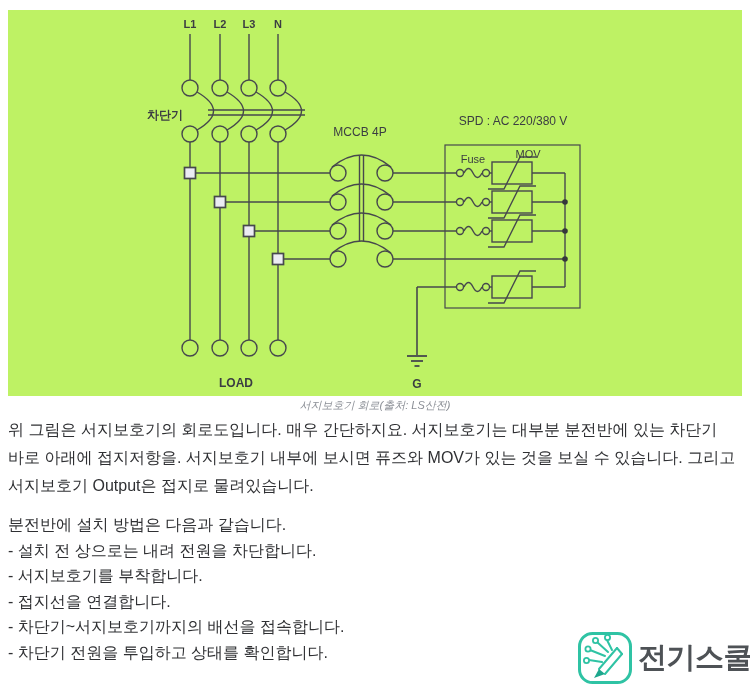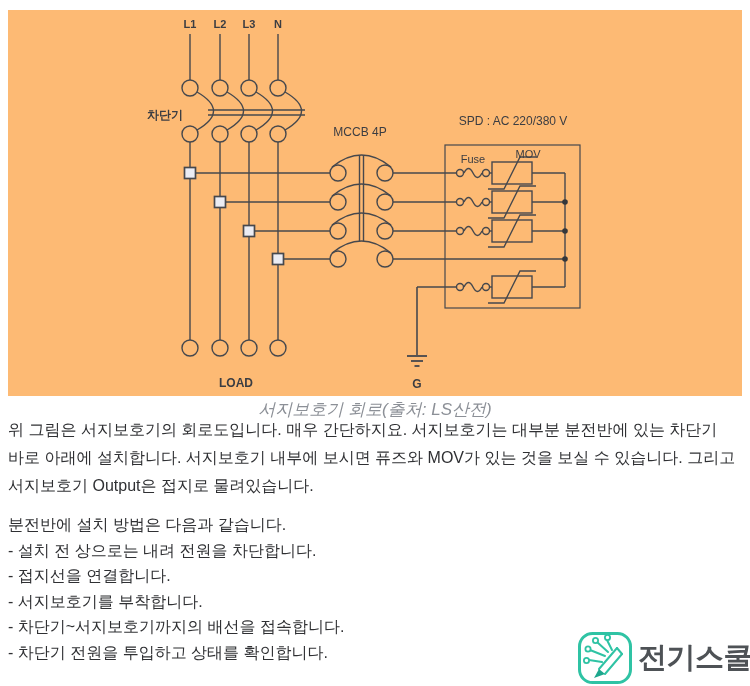--- a/index.html
+++ b/index.html
@@ -2,30 +2,30 @@
 <html><head>
 <meta charset="utf-8">
 <style>
   html,body{margin:0;padding:0;}
   body{
     width:750px;height:686px;background:#ffffff;overflow:hidden;position:relative;
     font-family:"Liberation Sans","DejaVu Sans",sans-serif;
   }
   .figure-panel{
     position:absolute;left:8px;top:10px;width:734px;height:386px;
-    background:#fdba74;
+    background:#bef264;
   }
   .figure-panel svg{display:block;}
   .fig-label{
     font-family:"Liberation Sans","DejaVu Sans",sans-serif;
     fill:#3b3d42;
   }
   .figure-caption{
     position:absolute;left:0;top:398px;width:750px;text-align:center;
-    font-size:17px;font-style:italic;color:#8c9097;letter-spacing:0;
+    font-size:11px;font-style:italic;color:#8c9097;letter-spacing:0;
   }
   .intro-paragraph{
     position:absolute;left:8px;top:416px;width:737px;
     font-size:16px;line-height:28px;color:#2f3033;word-break:keep-all;
   }
   .steps{
     position:absolute;left:8px;top:512px;width:737px;
     font-size:16px;line-height:25.5px;color:#2f3033;
   }
   .logo{
@@ -200,27 +200,27 @@
     <text class="fig-label" x="505" y="115" font-size="12" text-anchor="middle">SPD : AC 220/380 V</text>
     <text class="fig-label" x="465" y="153" font-size="11" text-anchor="middle">Fuse</text>
     <text class="fig-label" x="520" y="148" font-size="11" text-anchor="middle">MOV</text>
     <text class="fig-label" x="228" y="377" font-size="12" font-weight="600" text-anchor="middle">LOAD</text>
     <text class="fig-label" x="409" y="378" font-size="12" font-weight="700" text-anchor="middle">G</text>
   </svg>
 </div>
 
 <div class="figure-caption">서지보호기 회로(출처: LS산전)</div>
 
-<div class="intro-paragraph">위 그림은 서지보호기의 회로도입니다. 매우 간단하지요. 서지보호기는 대부분 분전반에 있는 차단기 바로 아래에 설치합니다. 서지보호기 내부에 보시면 퓨즈와 MOV가 있는 것을 보실 수 있습니다. 그리고 서지보호기 Output은 접지로 물려있습니다.</div>
+<div class="intro-paragraph">위 그림은 서지보호기의 회로도입니다. 매우 간단하지요. 서지보호기는 대부분 분전반에 있는 차단기 바로 아래에 접지저항을. 서지보호기 내부에 보시면 퓨즈와 MOV가 있는 것을 보실 수 있습니다. 그리고 서지보호기 Output은 접지로 물려있습니다.</div>
 
 <div class="steps">
   <div>분전반에 설치 방법은 다음과 같습니다.</div>
   <div>- 설치 전 상으로는 내려 전원을 차단합니다.</div>
+  <div>- 서지보호기를 부착합니다.</div>
   <div>- 접지선을 연결합니다.</div>
-  <div>- 서지보호기를 부착합니다.</div>
   <div>- 차단기~서지보호기까지의 배선을 접속합니다.</div>
   <div>- 차단기 전원을 투입하고 상태를 확인합니다.</div>
 </div>
 
 <div class="logo">
   <svg width="56" height="56" viewBox="0 0 56 56">
     <rect x="2.5" y="4.5" width="51" height="49" rx="13" fill="#ffffff" stroke="#2fc3a4" stroke-width="3"></rect>
     <g stroke="#2fc3a4" stroke-width="2" fill="none" stroke-linecap="round">
       <line x1="13" y1="21" x2="28" y2="27"></line>
       <line x1="20" y1="13" x2="31" y2="23"></line>

